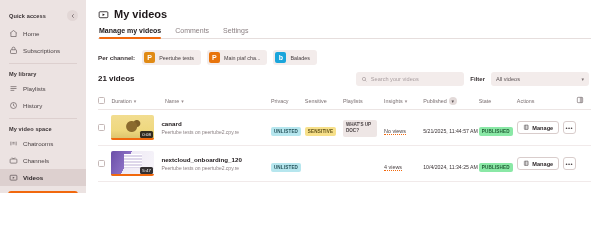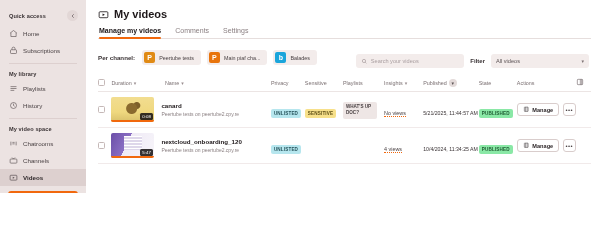--- a/index.html
+++ b/index.html
@@ -352,20 +352,21 @@
         <span class="chip-av" style="background:#e8740c">P</span>
         <span class="chip-name">Main piaf cha...</span>
       </div>
 
       <div class="chip">
         <span class="chip-av" style="background:#1ba5db">b</span>
         <span class="chip-name">Balades</span>
       </div>
     </div>
 
+    <div class="count-row">21 videos</div>
 
     <div class="filter-row">
       <div class="search-box">
         <span>
           <svg viewBox="0 0 24 24" fill="none" stroke="currentColor" stroke-width="2.2">
               <circle cx="11" cy="11" r="6"></circle>
               <line x1="15.5" y1="15.5" x2="20" y2="20"></line>
             </svg>
         </span>
         <span>Search your videos</span>

